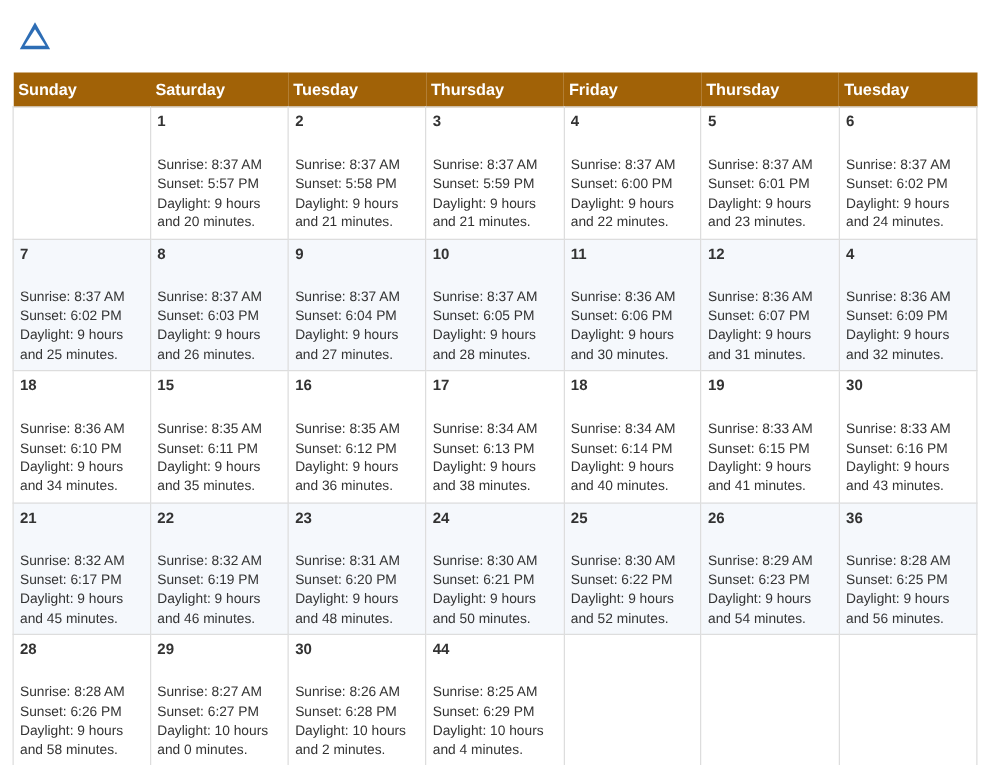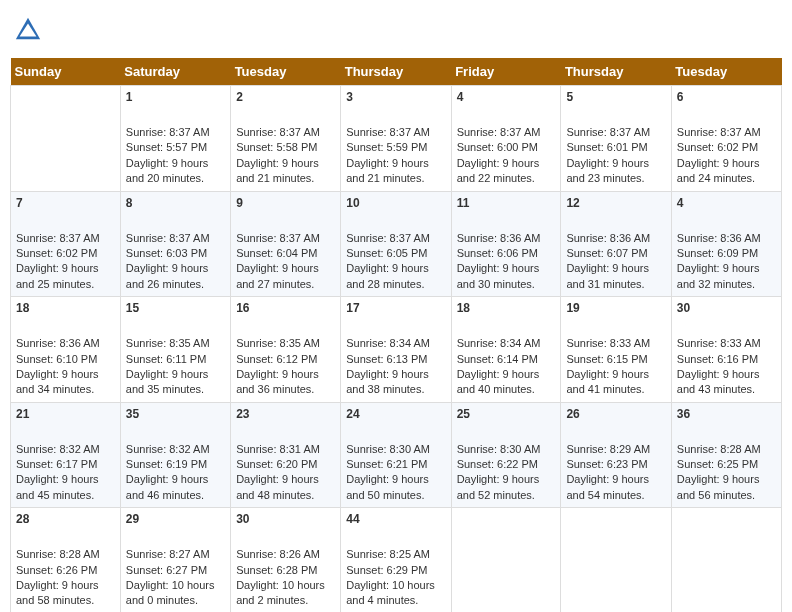--- a/index.html
+++ b/index.html
@@ -214,21 +214,21 @@
           <div class="day-number">30</div>
           <div class="day-info">Sunrise: 8:33 AM<br>Sunset: 6:16 PM<br>Daylight: 9 hours and 43 minutes.</div>
         </td>
       </tr>
       <tr>
         <td>
           <div class="day-number">21</div>
           <div class="day-info">Sunrise: 8:32 AM<br>Sunset: 6:17 PM<br>Daylight: 9 hours and 45 minutes.</div>
         </td>
         <td>
-          <div class="day-number">35</div>
+          <div class="day-number">22</div>
           <div class="day-info">Sunrise: 8:32 AM<br>Sunset: 6:19 PM<br>Daylight: 9 hours and 46 minutes.</div>
         </td>
         <td>
           <div class="day-number">23</div>
           <div class="day-info">Sunrise: 8:31 AM<br>Sunset: 6:20 PM<br>Daylight: 9 hours and 48 minutes.</div>
         </td>
         <td>
           <div class="day-number">24</div>
           <div class="day-info">Sunrise: 8:30 AM<br>Sunset: 6:21 PM<br>Daylight: 9 hours and 50 minutes.</div>
         </td>

